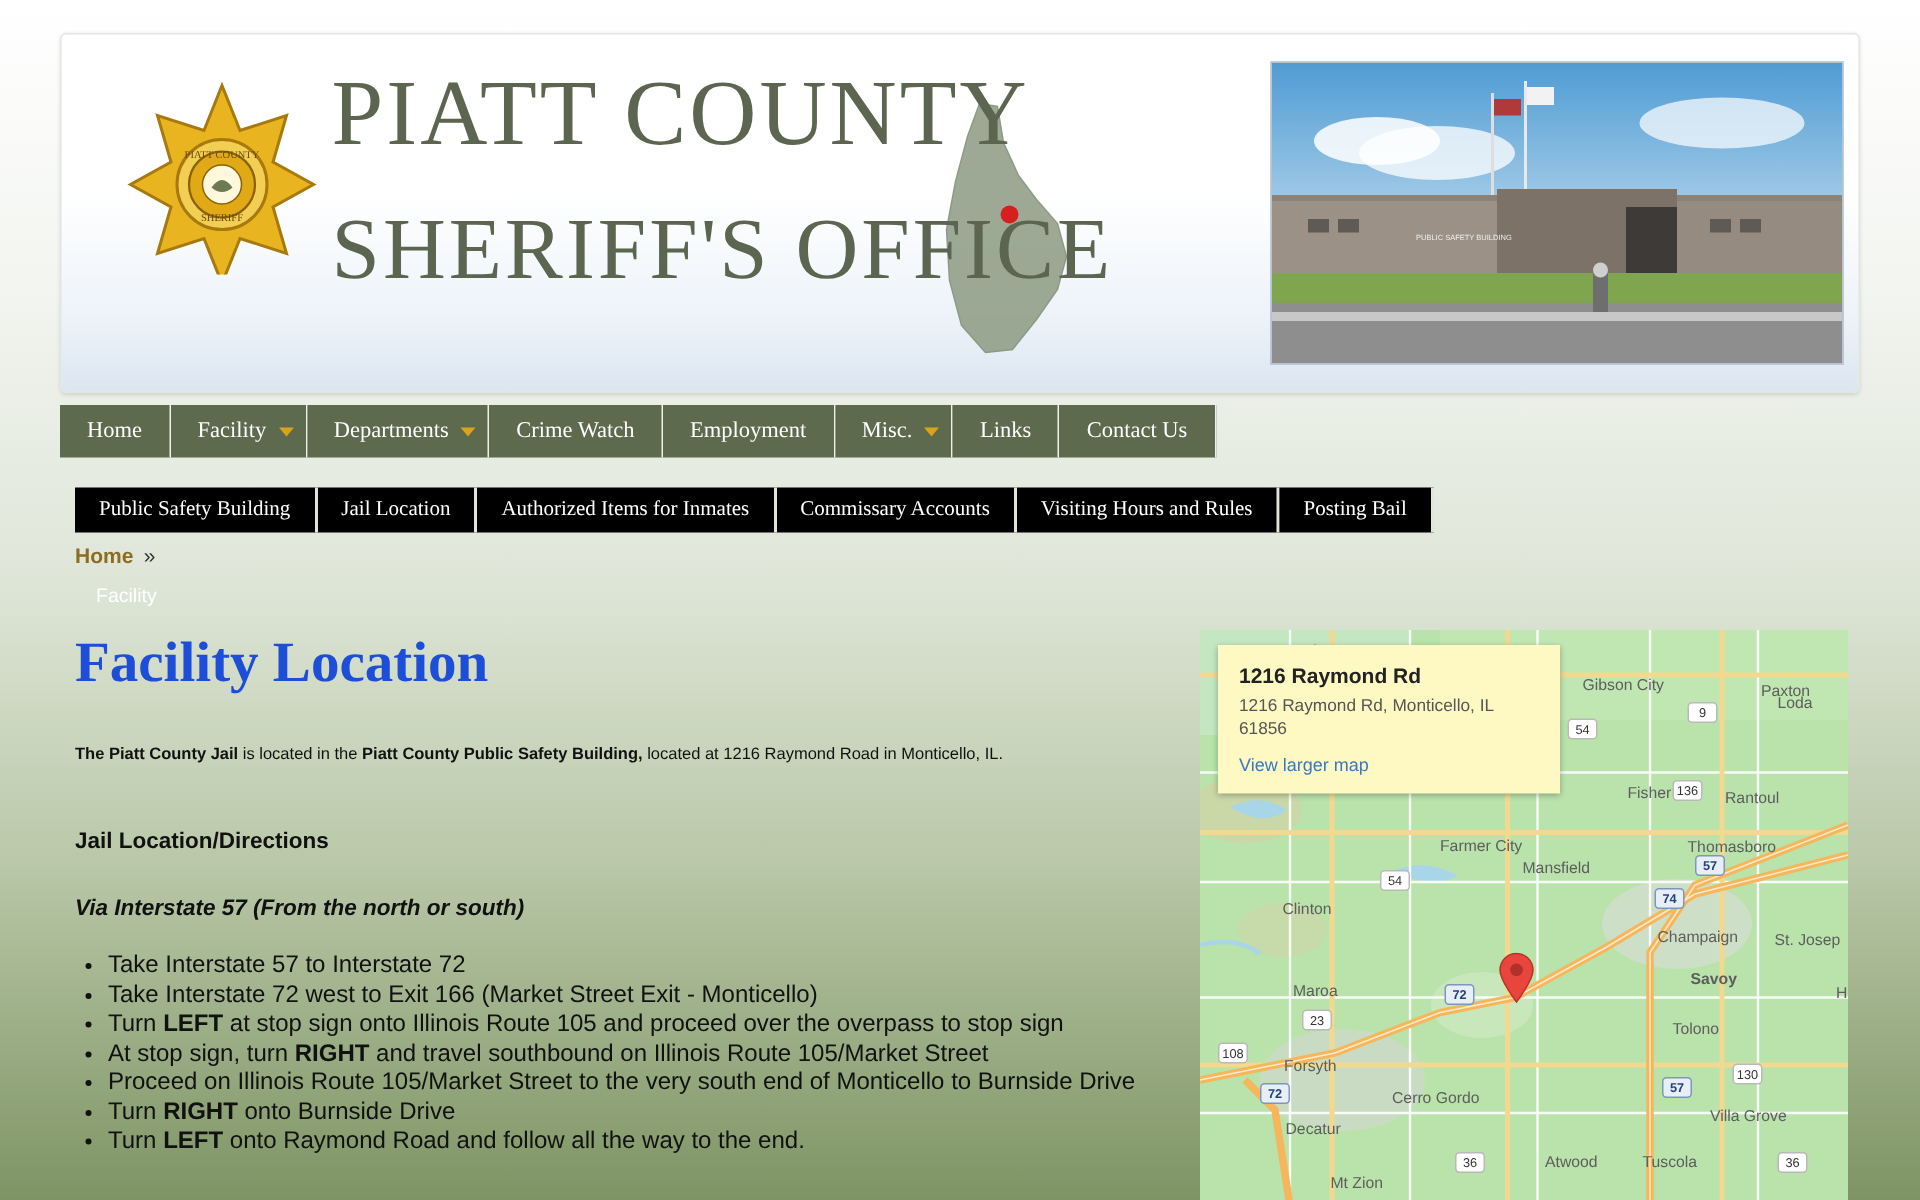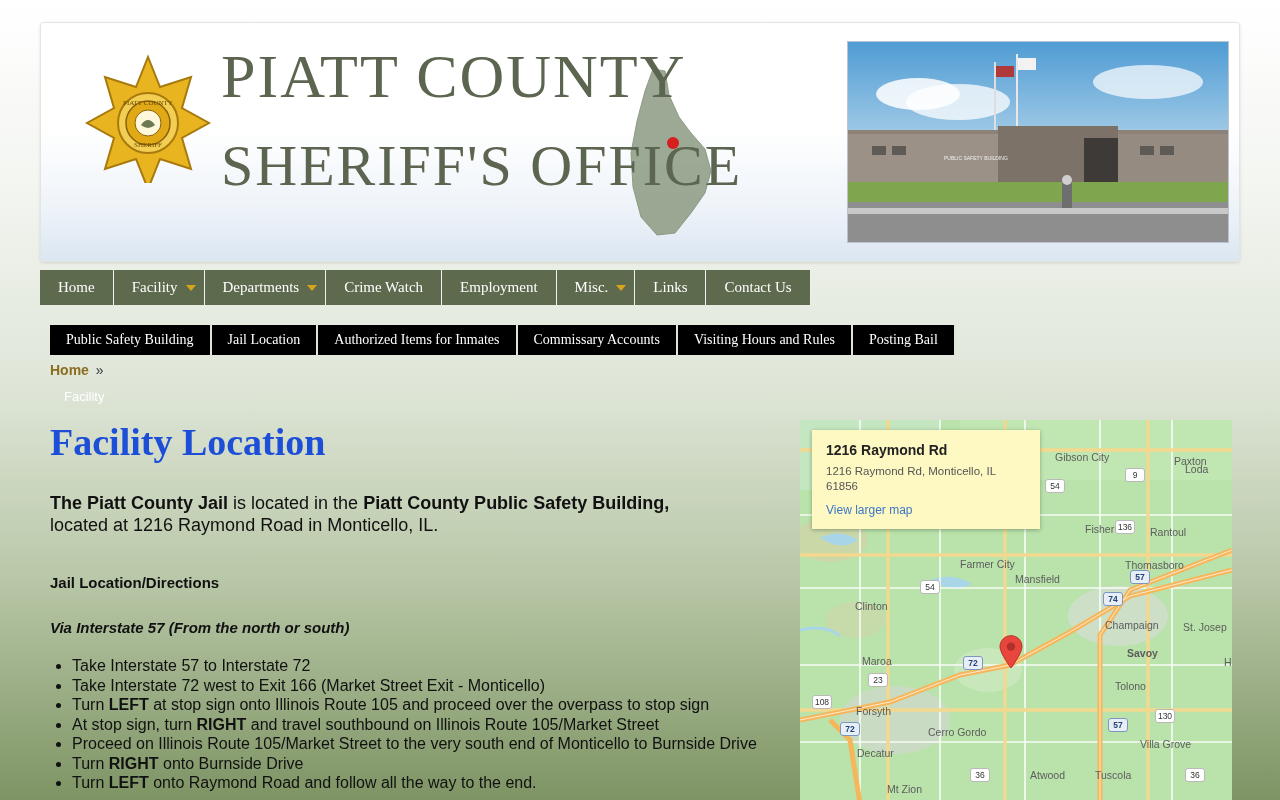--- a/index.html
+++ b/index.html
@@ -125,21 +125,21 @@
     color: #111;
   }
   h1.page-title {
     font-family: "Liberation Serif", serif;
     font-size: 38px;
     margin: 0 0 28px 0;
     font-weight: bold;
     color: #1d4ed8;
   }
   .para {
-    font-size: 18px;
+    font-size: 11px;
     line-height: 22px;
     margin: 0 0 38px 0;
     max-width: 640px;
   }
   .para b { font-weight: bold; }
   h3.sub {
     font-size: 15px;
     font-weight: bold;
     margin: 0 0 28px 0;
   }

